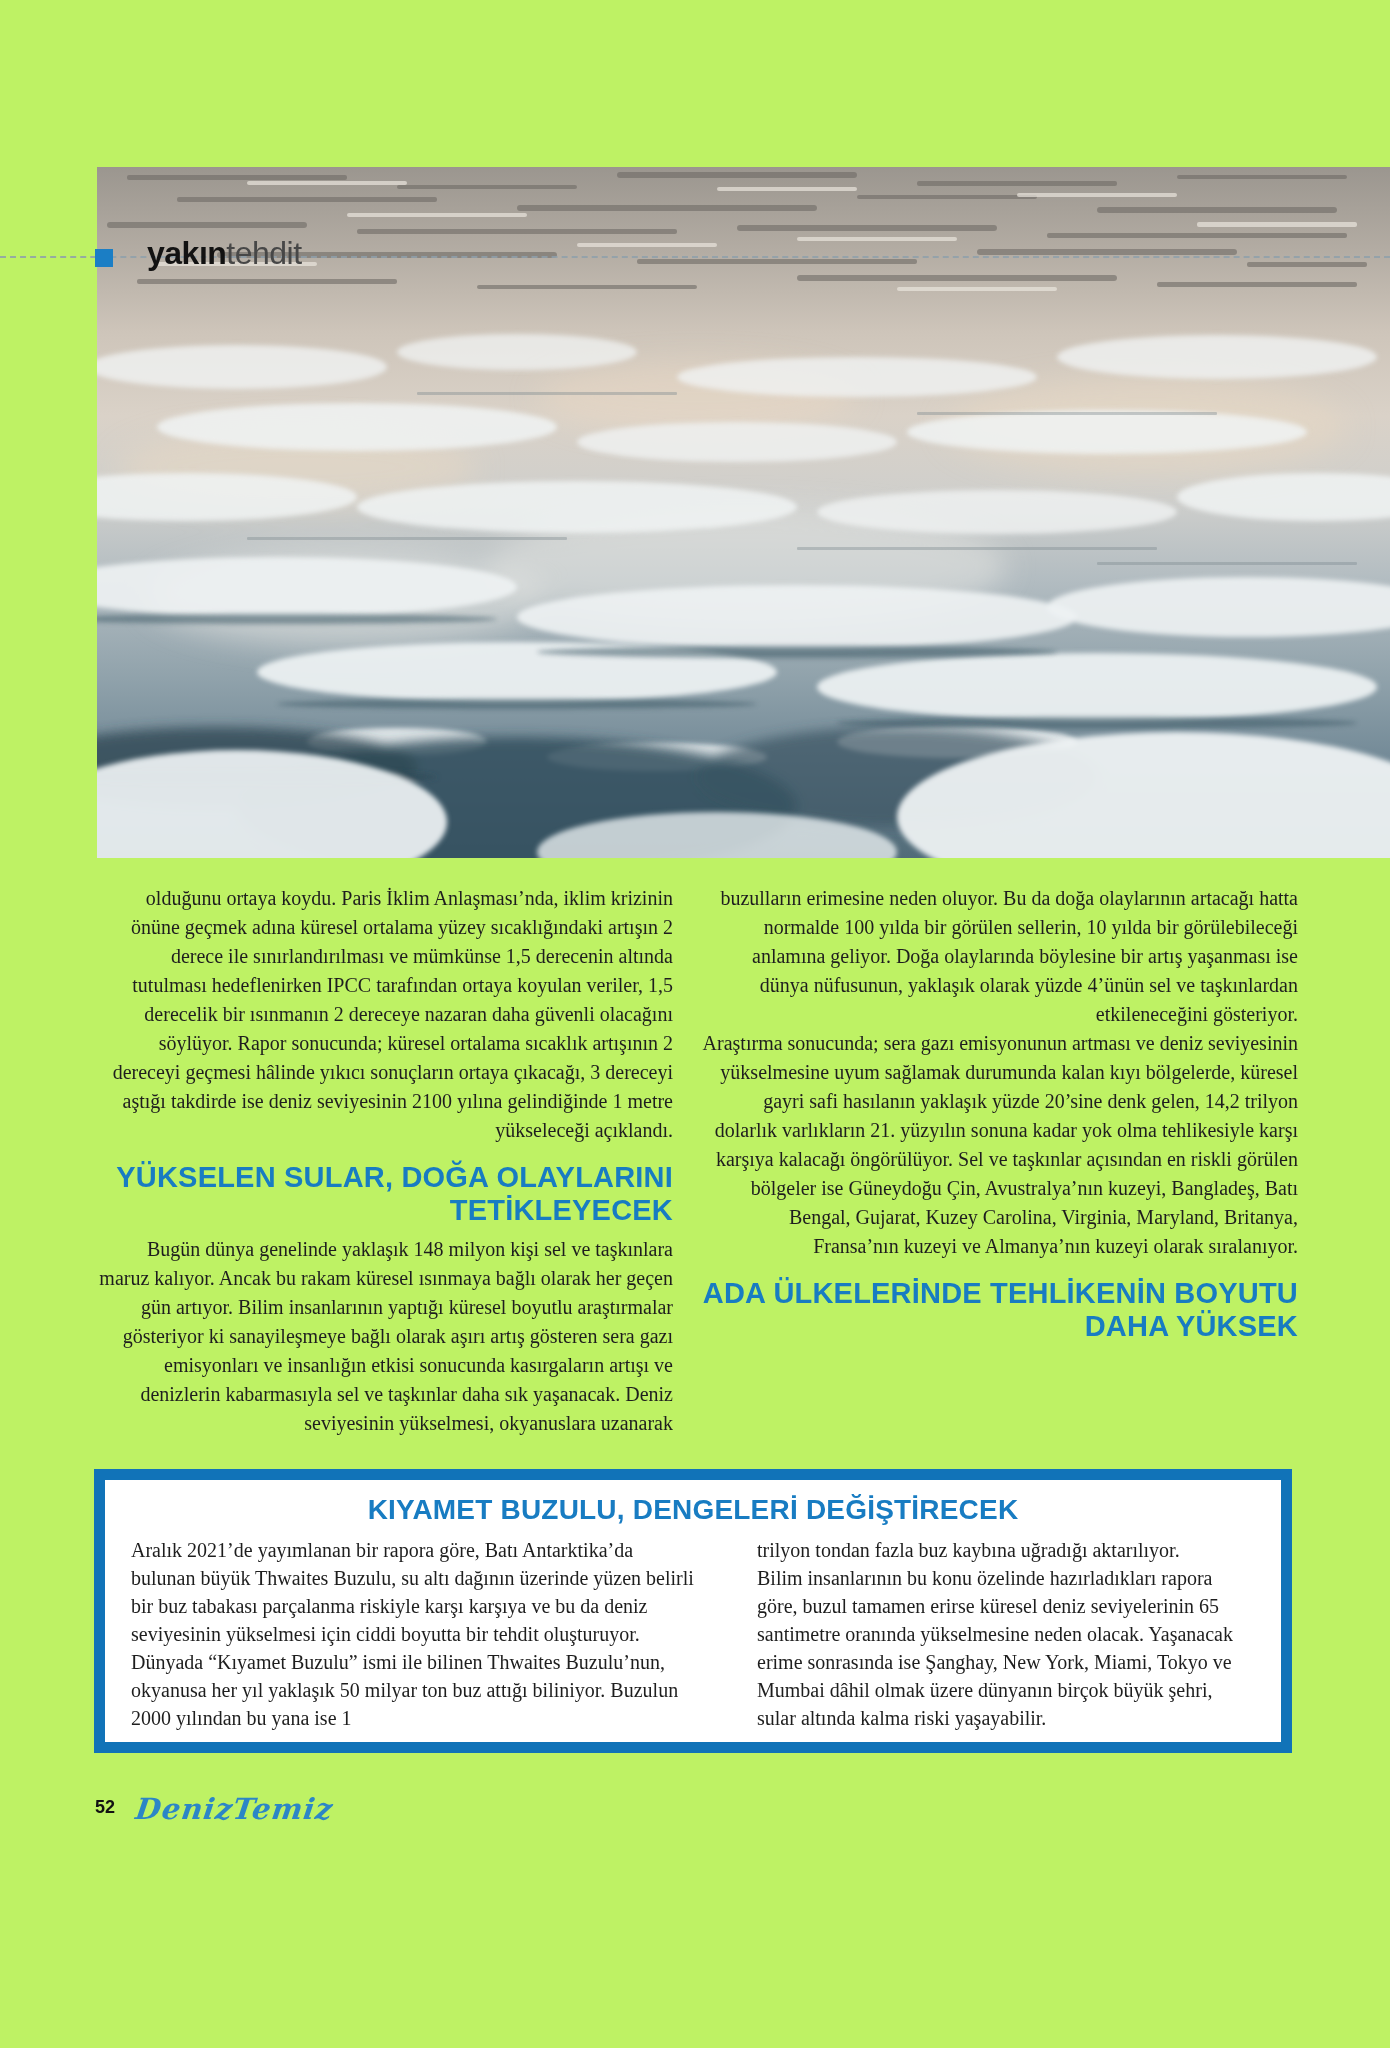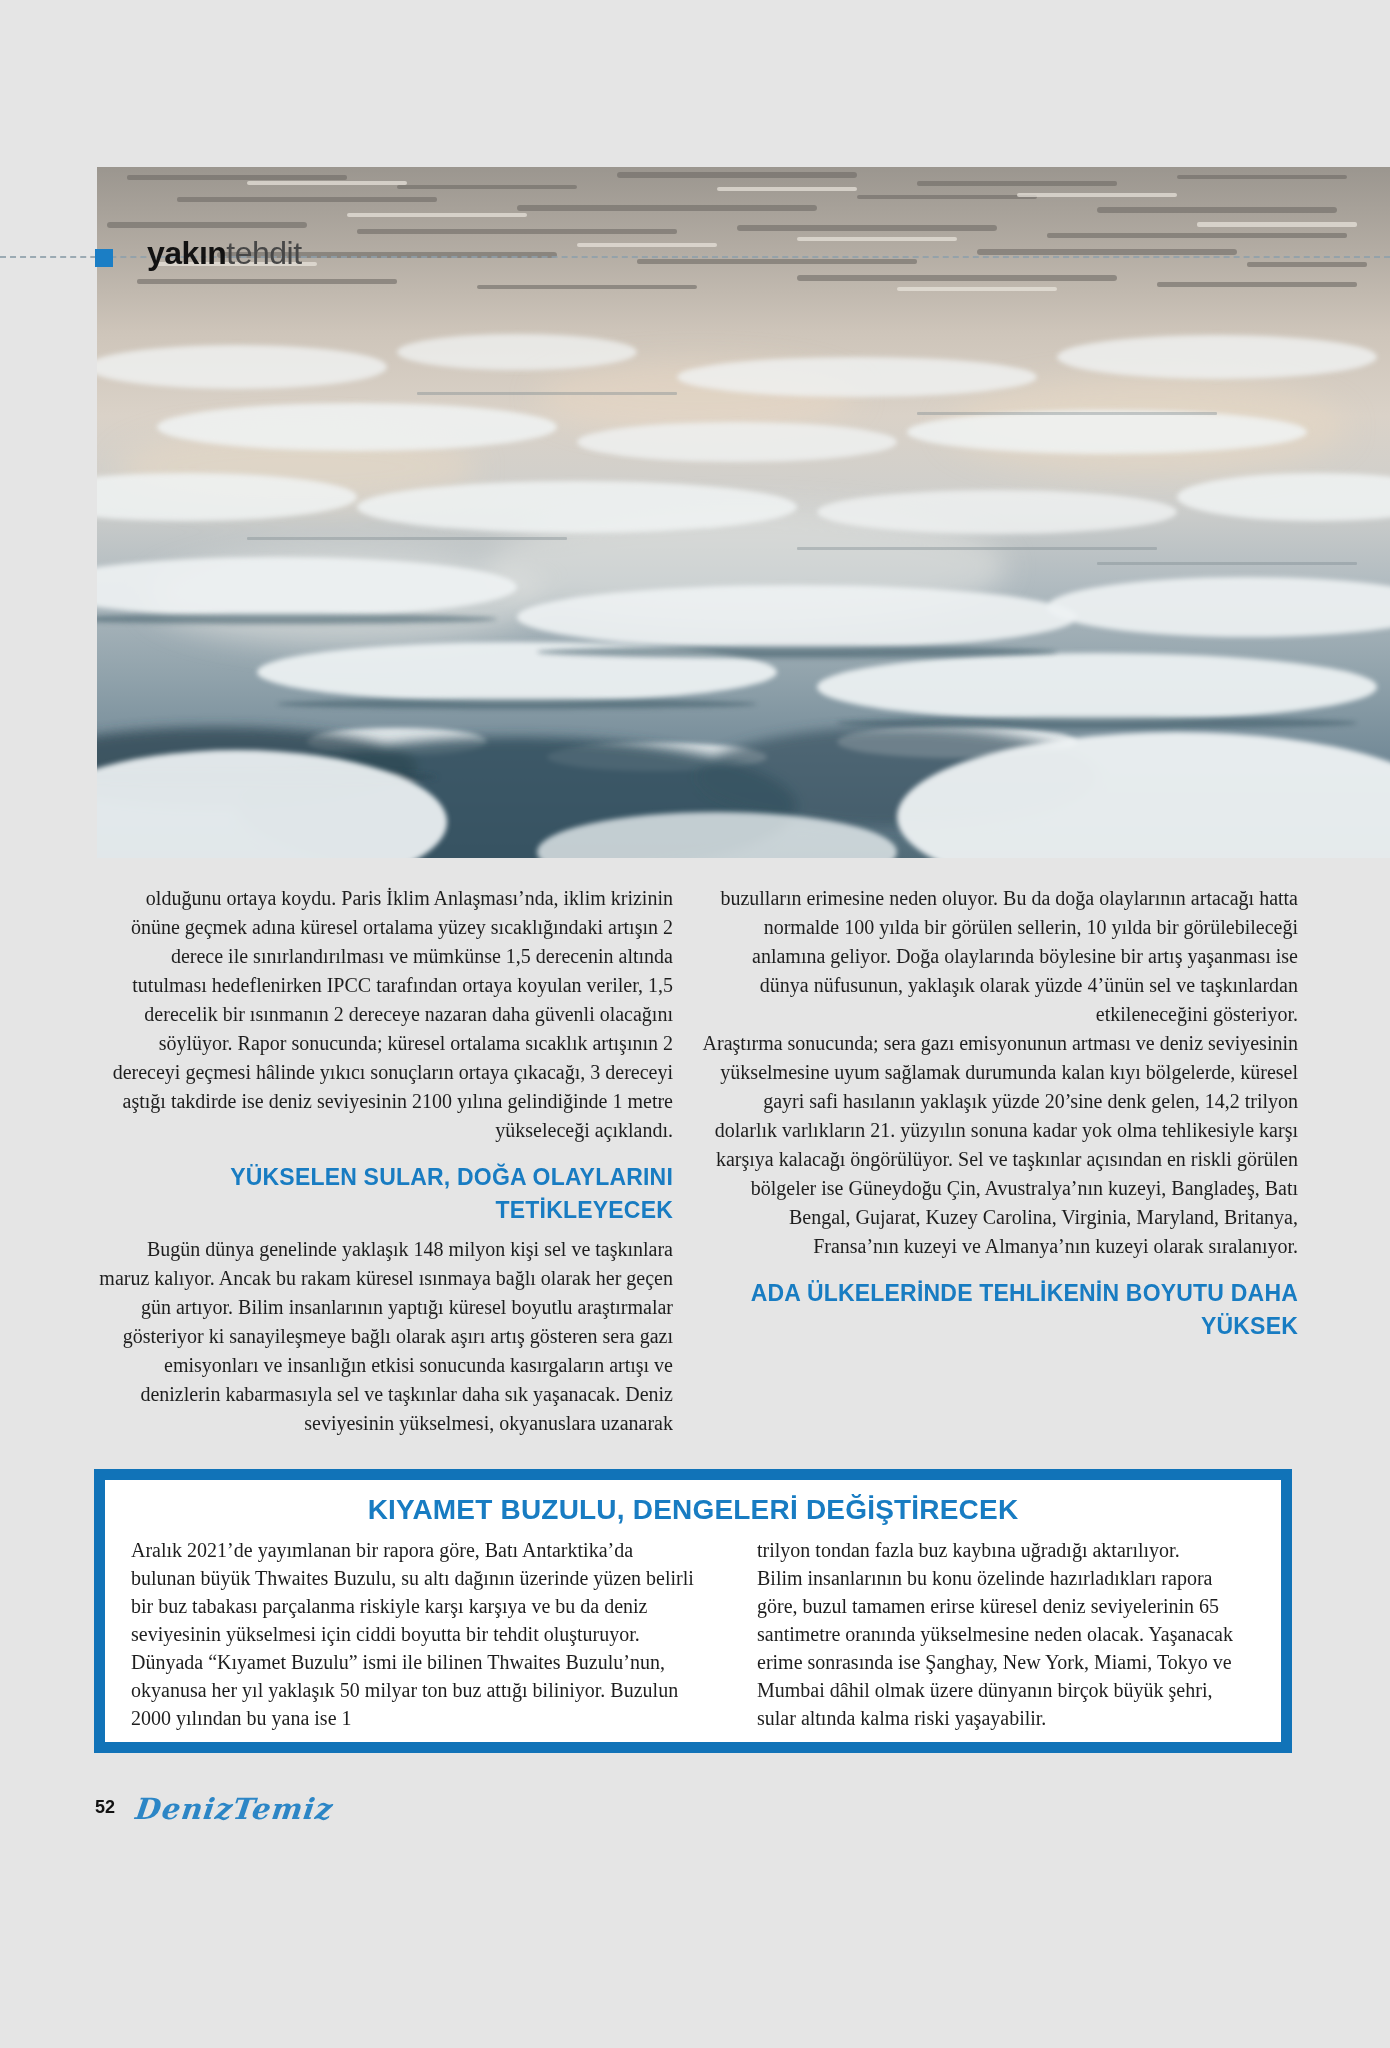--- a/index.html
+++ b/index.html
@@ -1,21 +1,21 @@
 <!DOCTYPE html>
 <html lang="tr"><head>
 <meta charset="utf-8">
 <style>
   * { box-sizing: border-box; }
   html,body { margin:0; padding:0; background:#ffffff; }
   body {
     width:1390px; height:2048px; position:relative; overflow:hidden;
     font-family:"Liberation Serif", serif; color:#1c1c1c;
   }
-  .page { position:absolute; inset:0; background:#e5e5e5; }
+  .page { position:absolute; inset:0; background:#bef264; }
 
   
   .photo {
     position:absolute; left:97px; top:167px; width:1293px; height:691px;
     z-index:1; display:block;
   }
 
   
   .dashed-rule {
     position:absolute; left:0; top:256px; width:1390px; height:0;
@@ -37,21 +37,21 @@
   .col {
     position:absolute; top:884px; height:580px; overflow:hidden;
     font-size:20px; line-height:29px; color:#1e1e1e; z-index:2;
     text-align:right;
   }
   .col-left  { left:96px;  width:577px; }
   .col-right { left:702px; width:596px; }
   .col p { margin:0; }
   .subhead {
     font-family:"Liberation Sans", sans-serif; font-weight:700;
-    color:#187cc2; font-size:23px; line-height:33px;
+    color:#187cc2; font-size:29px; line-height:33px;
     margin:16px 0 8px 0; letter-spacing:0.2px;
   }
 
   
   .infobox {
     position:absolute; left:94px; top:1469px; width:1198px; height:284px;
     border:11px solid #1173b8; background:#ffffff; z-index:2; overflow:hidden;
   }
   .infobox-title {
     margin:14px 10px 0 10px; text-align:center;

